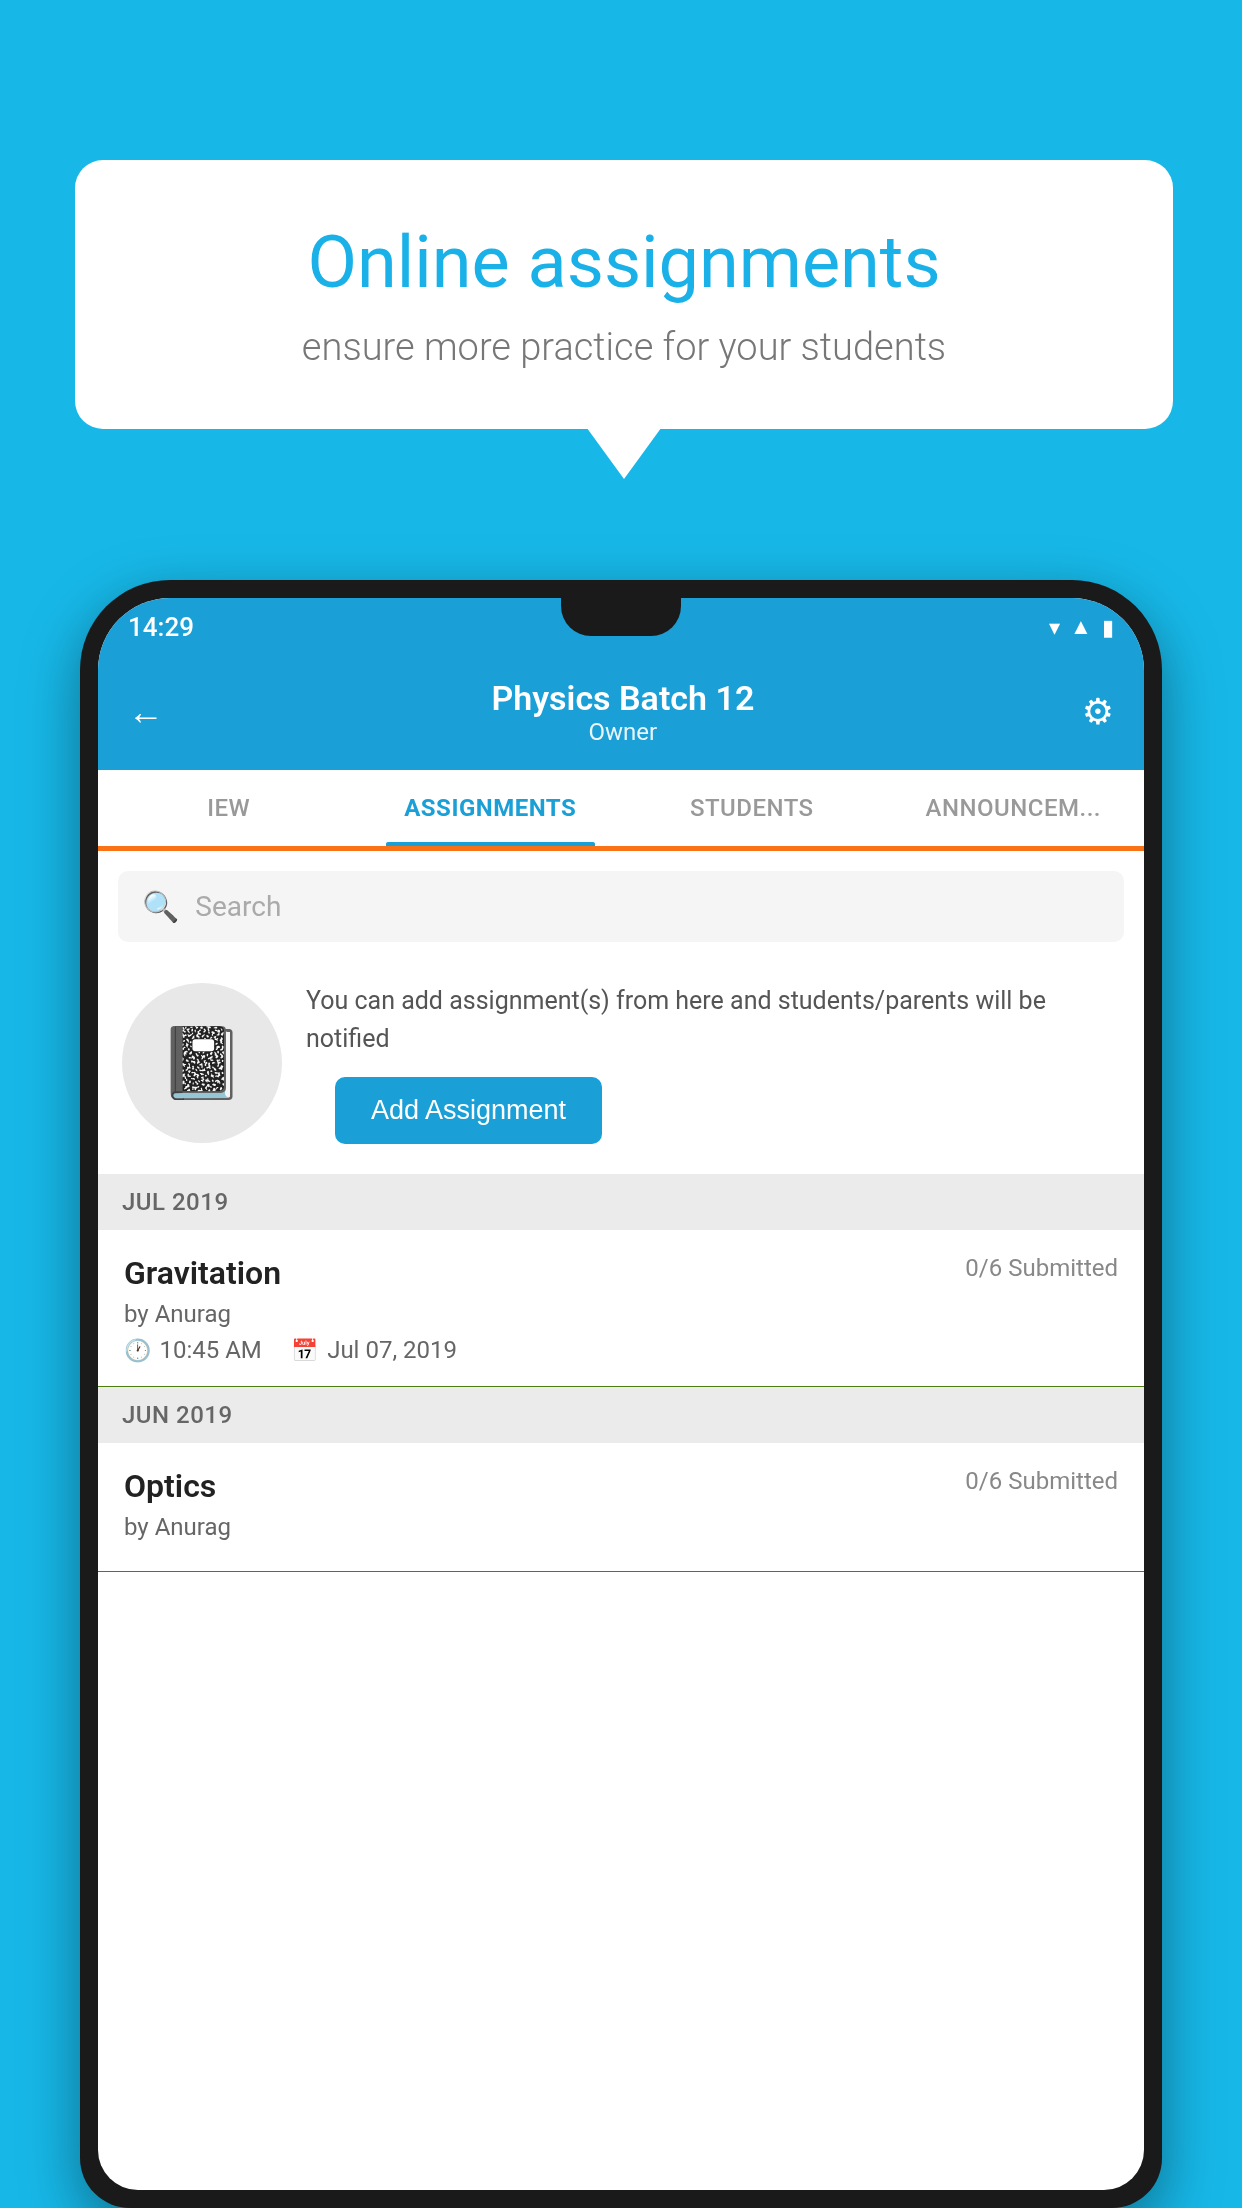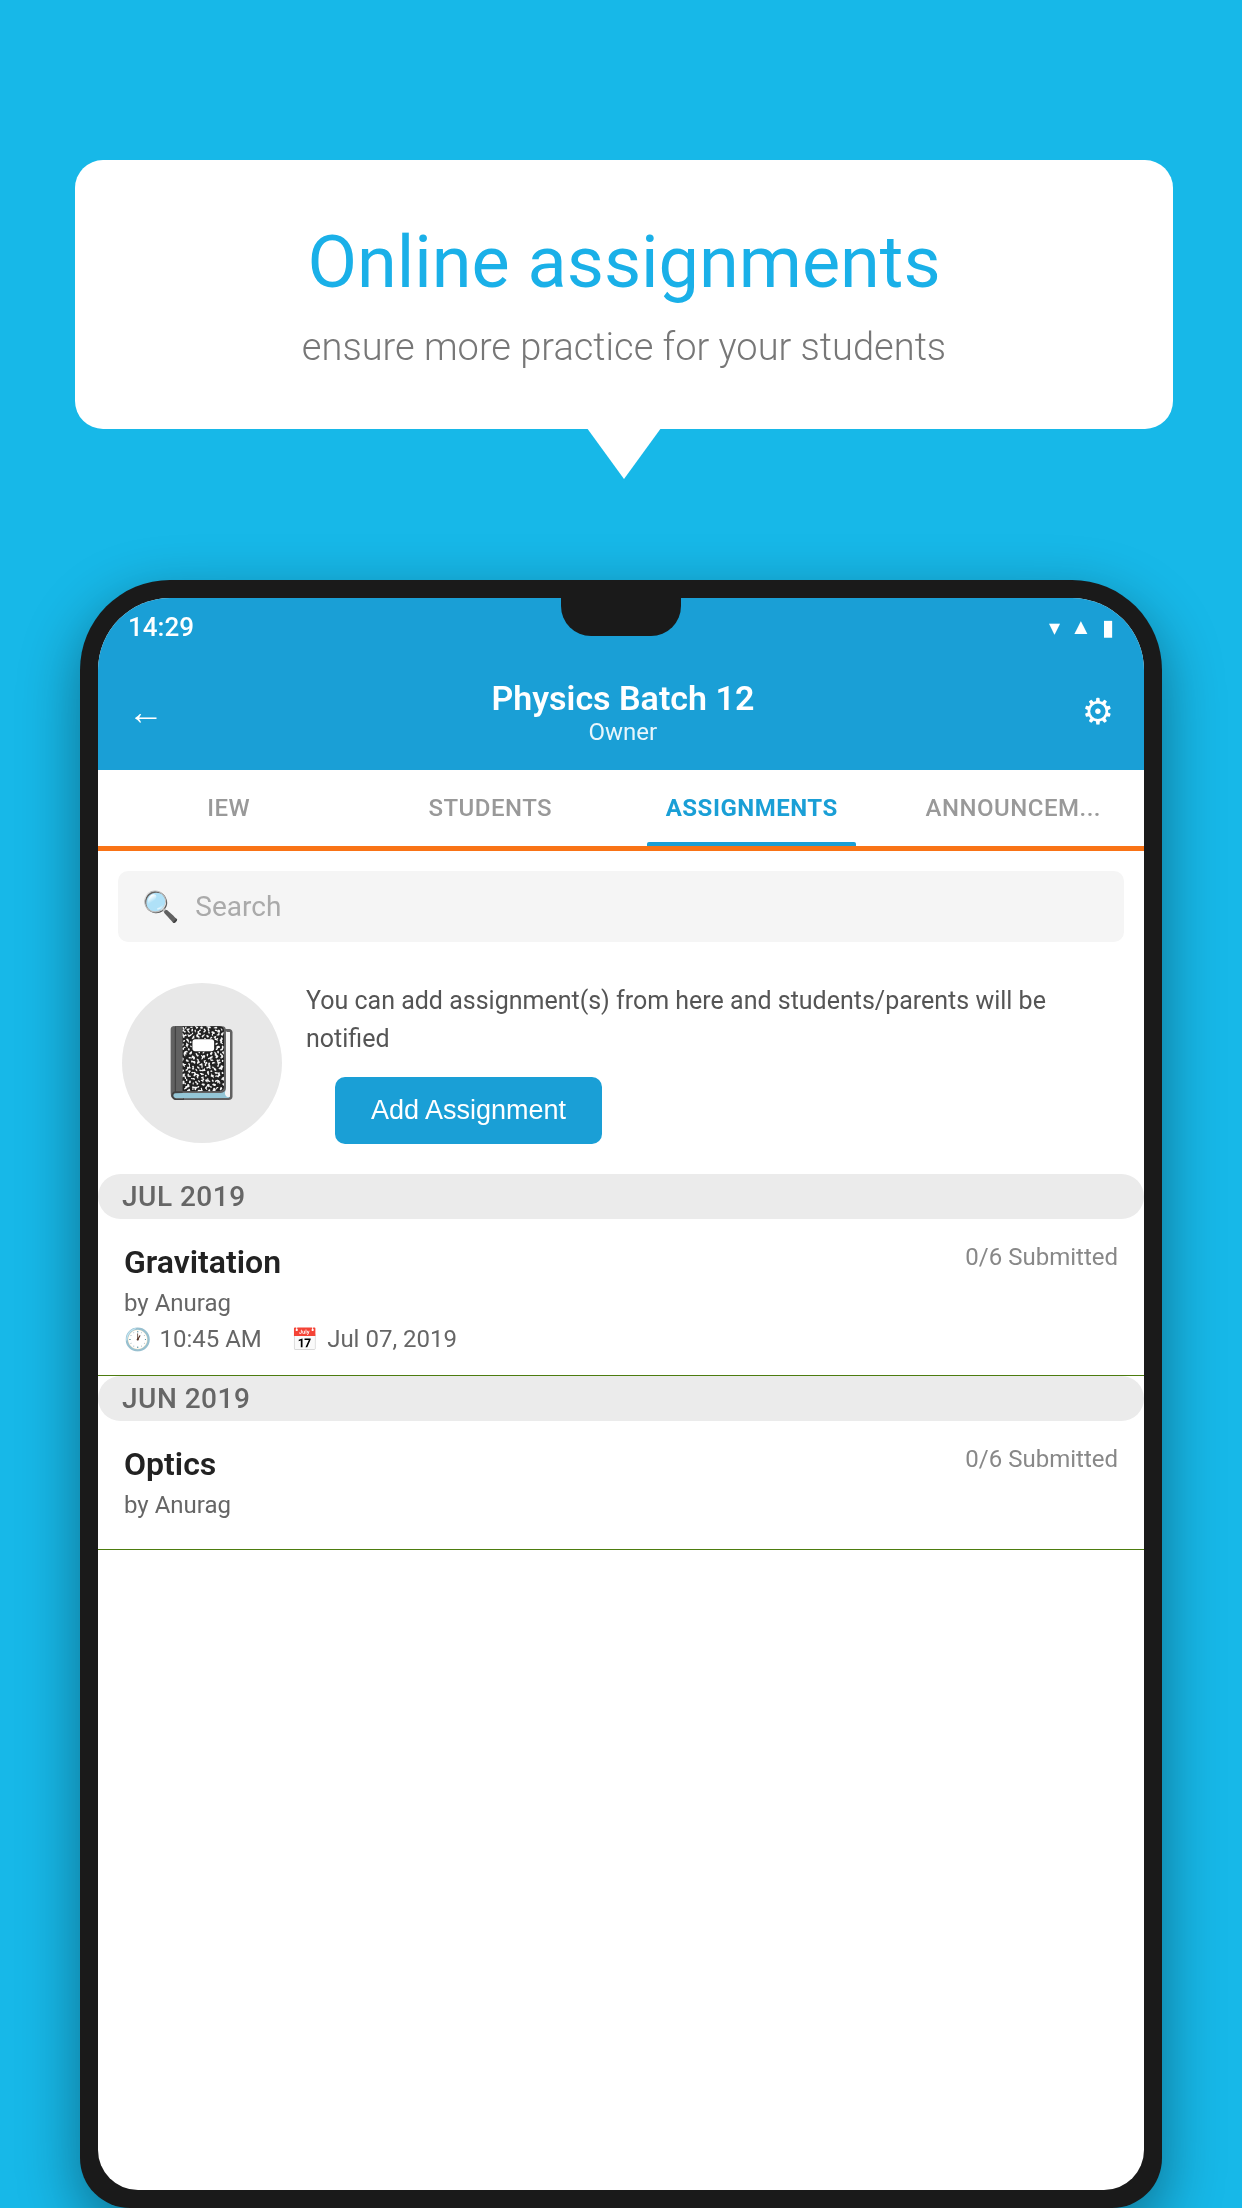--- a/index.html
+++ b/index.html
@@ -247,26 +247,25 @@
       padding: 18px 36px;
       font-size: 27px;
       font-weight: 500;
       cursor: pointer;
       margin-left: 29px;
     }
 
     
     .month-header {
       background: #ebebeb;
-      padding: 6px 24px;
-      font-size: 28px;
+      padding: 14px 24px;
+      font-size: 24px;
       color: #666;
       font-weight: 500;
       letter-spacing: 0.5px;
-      border-radius: 27px;
     }
 
     
     .assignment-item {
       background: white;
       padding: 24px 26px 22px;
       border-bottom: 1px solid #4d7c0f;
     }
 
     .assignment-item .item-row1 {
@@ -348,25 +347,25 @@
         <div class="header-title">Physics Batch 12</div>
         <div class="header-subtitle">Owner</div>
       </div>
       <span class="gear-icon">⚙</span>
     </div>
 
     <div class="tabs">
       <div class="tab">
         <span>IEW</span>
       </div>
+      <div class="tab active">
+        <span>ASSIGNMENTS</span>
+      </div>
       <div class="tab">
         <span>STUDENTS</span>
-      </div>
-      <div class="tab active">
-        <span>ASSIGNMENTS</span>
       </div>
       <div class="tab">
         <span>ANNOUNCEM...</span>
       </div>
     </div>
 
     <div class="search-bar">
       <span class="search-icon">🔍</span>
       <span class="search-text">Search</span>
     </div>

